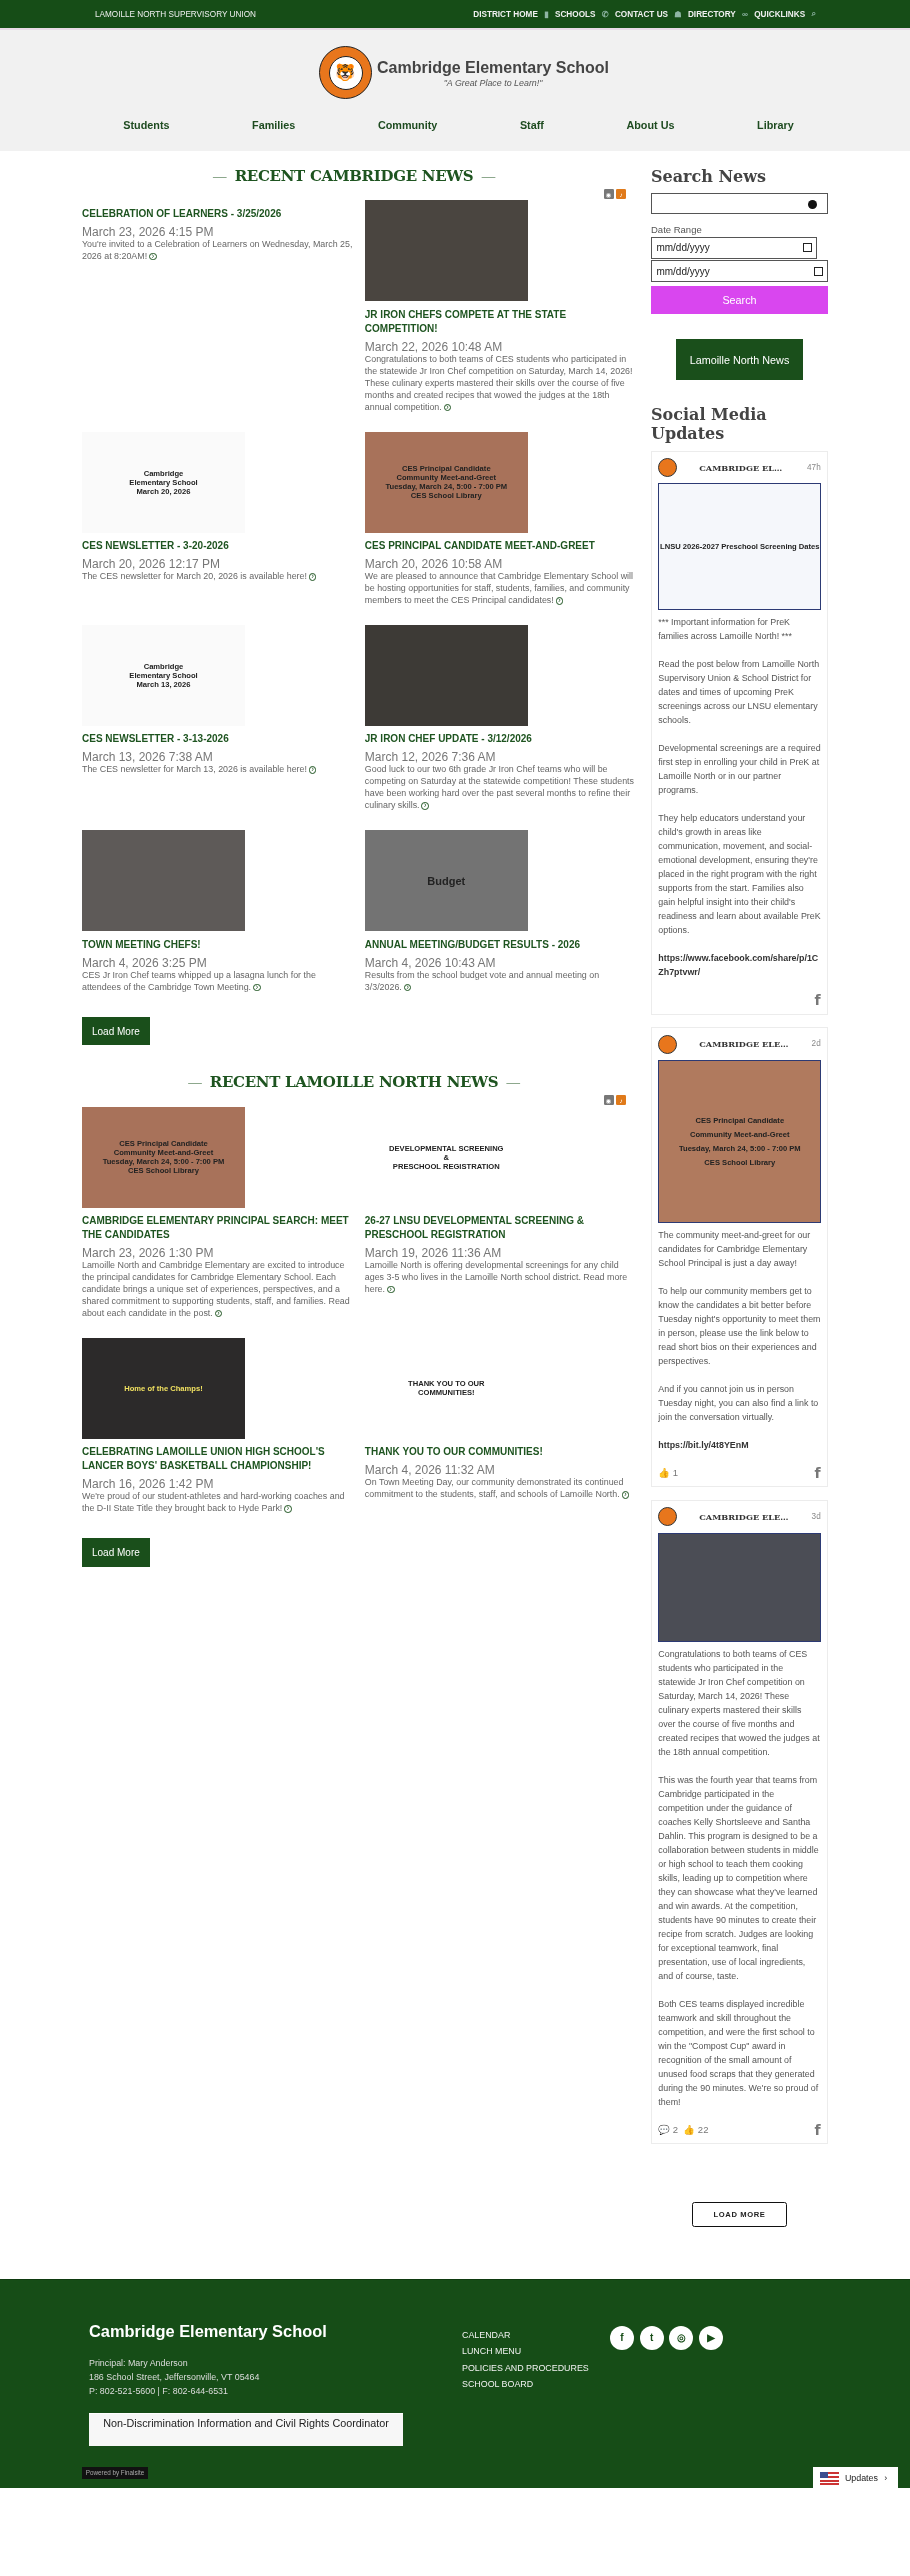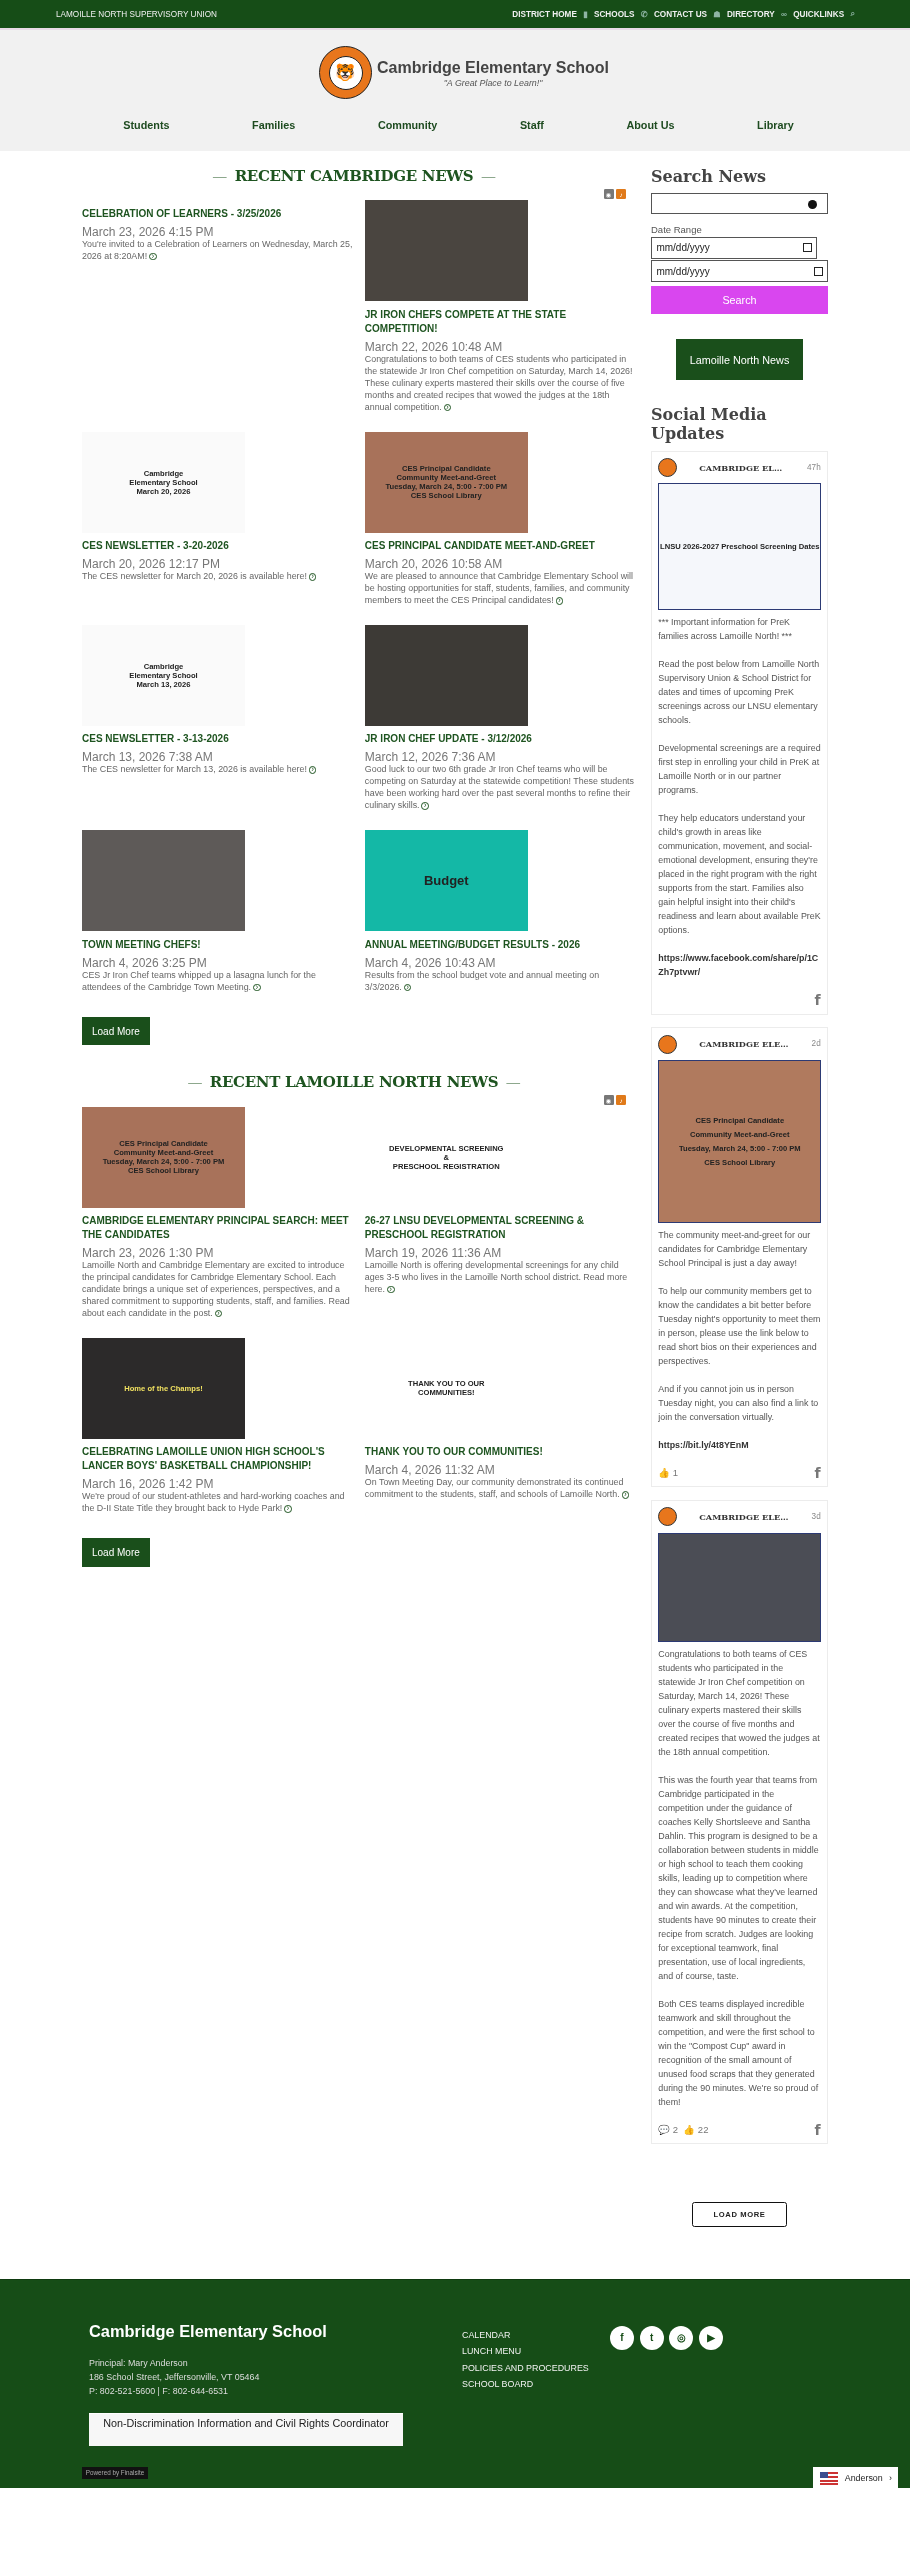--- a/index.html
+++ b/index.html
@@ -1,18 +1,18 @@
 <!DOCTYPE html>
 <html style="font-size:10px"><head>
 <meta charset="utf-8">
 <style>
 *{box-sizing:border-box;margin:0;padding:0}
 body{width:911px;background:#fff;font-family:"Liberation Sans",sans-serif;color:#555}
 a{text-decoration:none;color:inherit}
-.topbar{height:30px;background:#164d17;color:#f0f0f0;display:flex;align-items:center;justify-content:space-between;padding:0 56px;font-size:8.2px;border-bottom:2.5px solid #e8dbe6}
+.topbar{height:30px;background:#164d17;color:#f0f0f0;display:flex;align-items:center;justify-content:space-between;padding:0 95px;font-size:8.2px;border-bottom:2.5px solid #e8dbe6}
 .topbar .links{display:flex;align-items:center;gap:6.3px;font-weight:bold}
 .topbar .ico{color:#8fb5a4;font-size:8.2px}
 .header{background:#f1f1f1;height:121px;position:relative}
 .logo-wrap{position:absolute;left:319px;top:16.4px;display:flex;align-items:flex-start;gap:5px}
 .logo-circle{width:53px;height:53px;border-radius:50%;background:#e8761c;border:1.9px solid #222;display:flex;align-items:center;justify-content:center}
 .logo-inner{width:34px;height:34px;border-radius:50%;background:#fff;border:1.3px solid #222;display:flex;align-items:center;justify-content:center;font-size:16.4px;color:#d36b10}
 .logo-text{padding-top:12.7px}
 .logo-title{font-size:16px;font-weight:bold;color:#444}
 .logo-tag{font-size:8.9px;font-style:italic;color:#555;text-align:center;margin-top:1.3px}
 .mainnav{position:absolute;top:89px;left:0;width:911px;display:flex;justify-content:space-around;padding:0 76px 0 82px}
@@ -160,21 +160,21 @@
       <div class="date">March 12, 2026 7:36 AM</div>
       <div class="desc"><span>Good luck to our two 6th grade Jr Iron Chef teams who will be competing on Saturday at the statewide competition! These students have been working hard over the past several months to refine their culinary skills.</span><span class="arrow">›</span></div>
     </div>
         <div class="card">
       <div class="img" style="background:#5e5a58;color:#fff;font-size:7.6px"></div>
       <h3>TOWN MEETING CHEFS!</h3>
       <div class="date">March 4, 2026 3:25 PM</div>
       <div class="desc"><span>CES Jr Iron Chef teams whipped up a lasagna lunch for the attendees of the Cambridge Town Meeting.</span><span class="arrow">›</span></div>
     </div>
         <div class="card">
-      <div class="img" style="background:#14b8a6;color:#222;font-size:13px">
+      <div class="img" style="background:#737373;color:#222;font-size:11px">
             <div>Budget</div>
           </div>
       <h3>ANNUAL MEETING/BUDGET RESULTS - 2026</h3>
       <div class="date">March 4, 2026 10:43 AM</div>
       <div class="desc"><span>Results from the school budget vote and annual meeting on 3/3/2026.</span><span class="arrow">›</span></div>
     </div>
       </div>
     <a class="load-more">Load More</a>
 
     <div class="section-title" style="margin-top:28px"><span class="dash">—</span><span>RECENT LAMOILLE NORTH NEWS</span><span class="dash">—</span></div>
@@ -319,17 +319,17 @@
   </div>
   <div class="f-social">
     <span>f</span>
     <span>t</span>
     <span>◎</span>
     <span>▶</span>
   </div>
   <div class="powered">Powered by Finalsite</div>
   <div class="lang">
       <span class="flag"></span>
-      <span>Anderson</span>
+      <span>Updates</span>
       <span>›</span>
     </div>
 </footer>
 
 
 </body></html>

